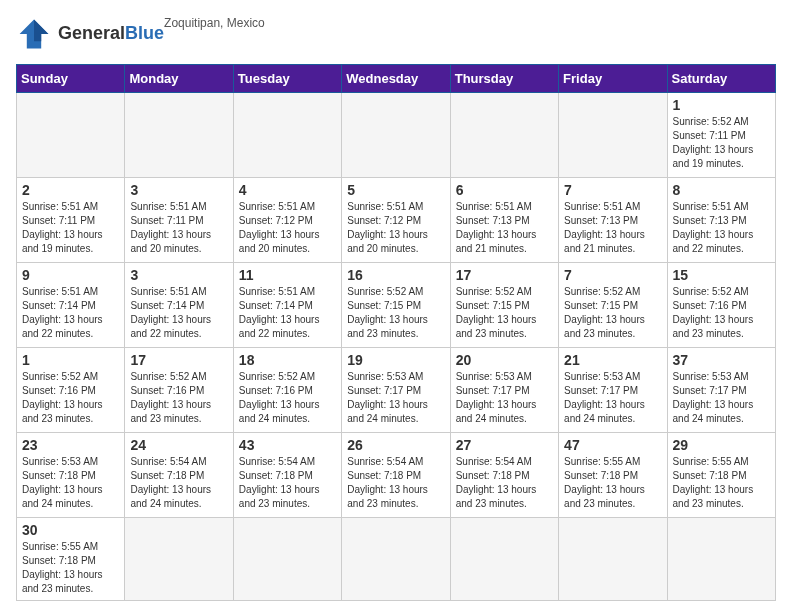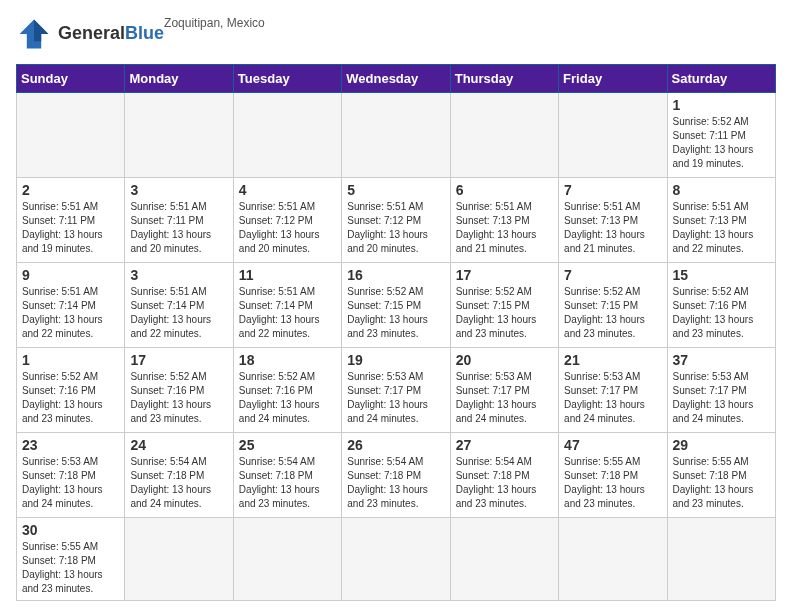--- a/index.html
+++ b/index.html
@@ -227,21 +227,21 @@
       <tr class="week-row">
         <td>
           <span class="day-number">23</span>
           <div class="day-info">Sunrise: 5:53 AM<br>Sunset: 7:18 PM<br>Daylight: 13 hours<br>and 24 minutes.</div>
         </td>
         <td>
           <span class="day-number">24</span>
           <div class="day-info">Sunrise: 5:54 AM<br>Sunset: 7:18 PM<br>Daylight: 13 hours<br>and 24 minutes.</div>
         </td>
         <td>
-          <span class="day-number">25</span>
+          <span class="day-number">43</span>
           <div class="day-info">Sunrise: 5:54 AM<br>Sunset: 7:18 PM<br>Daylight: 13 hours<br>and 23 minutes.</div>
         </td>
         <td>
           <span class="day-number">26</span>
           <div class="day-info">Sunrise: 5:54 AM<br>Sunset: 7:18 PM<br>Daylight: 13 hours<br>and 23 minutes.</div>
         </td>
         <td>
           <span class="day-number">27</span>
           <div class="day-info">Sunrise: 5:54 AM<br>Sunset: 7:18 PM<br>Daylight: 13 hours<br>and 23 minutes.</div>
         </td>

